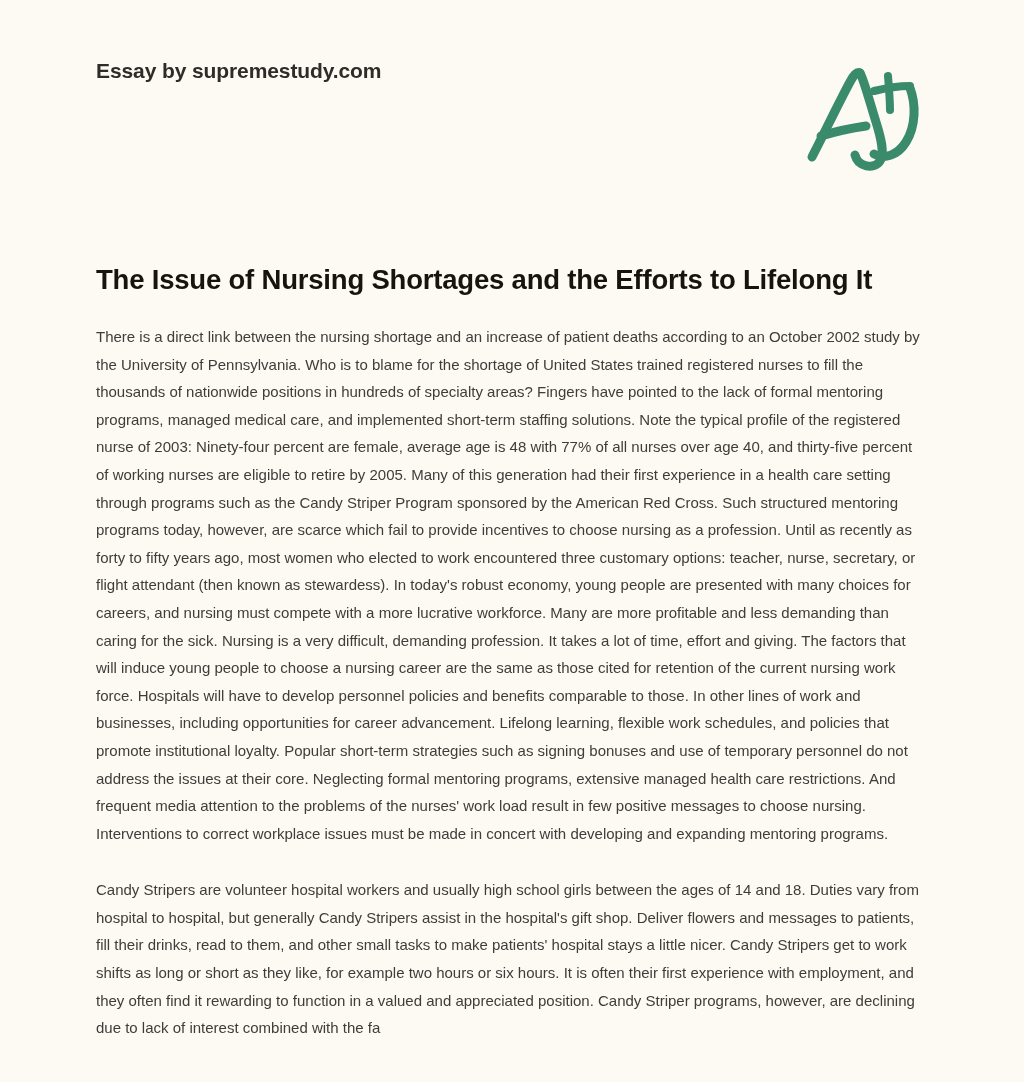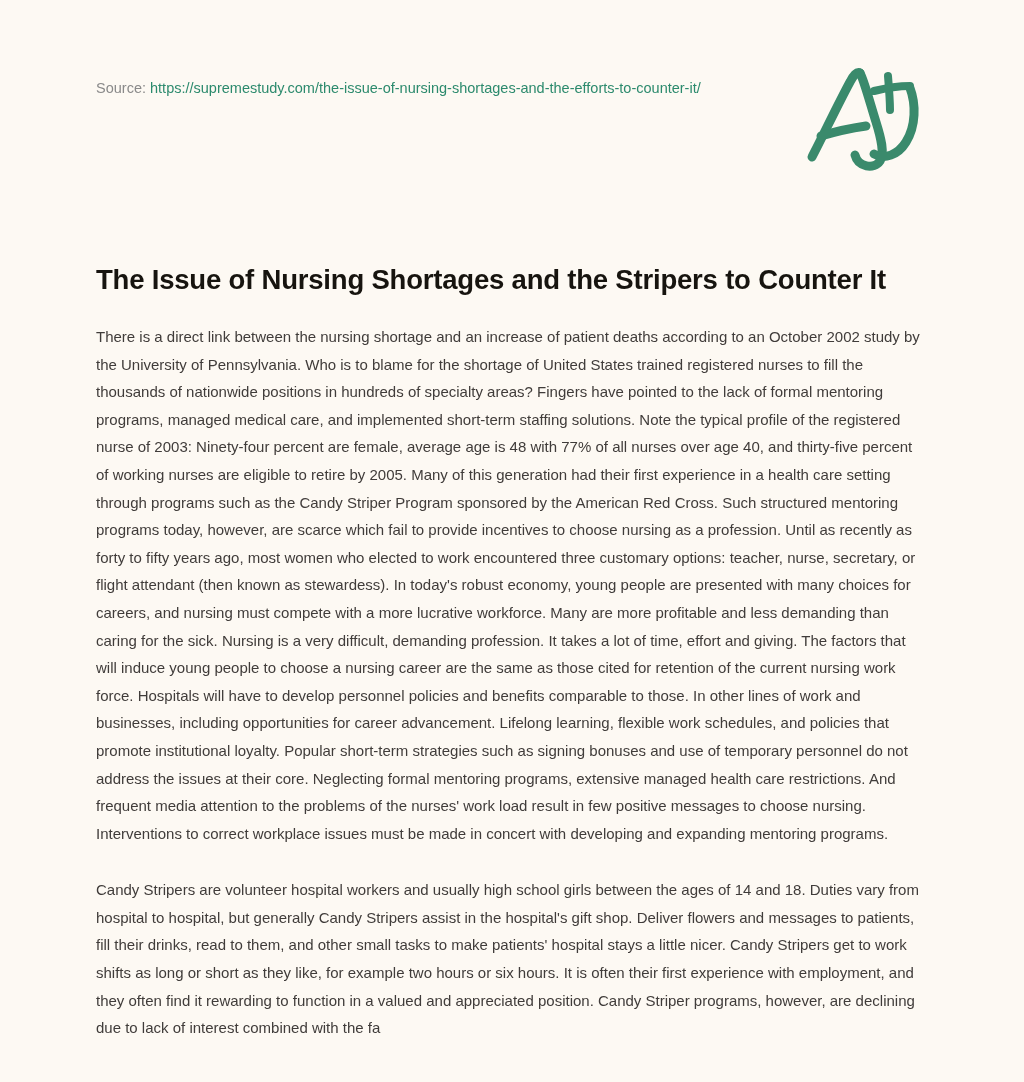--- a/index.html
+++ b/index.html
@@ -107,25 +107,22 @@
   }
 </style>
 </head>
 <body>
 
 <div class="page">
   <div class="content">
 
     <div class="header">
 
+      <div class="byline">Essay by supremestudy.com</div>
 
-      <div class="source-line">
-        <span class="source-label">Source:</span>
-        <a class="source-url" href="#">https://supremestudy.com/the-issue-of-nursing-shortages-and-the-efforts-to-counter-it/</a>
-      </div>
 
       <div class="logo">
         <svg viewBox="0 0 128 120" xmlns="http://www.w3.org/2000/svg">
           <g fill="none" stroke="#3a8a6c" stroke-linecap="round" stroke-linejoin="round">
 
             <path d="M12 99 C 22 80, 38 46, 50 24 C 53 18, 57 13, 60 15" stroke-width="9"></path>
 
             <path d="M60 15 C 64 22, 70 45, 76 64 C 81 80, 85 95, 80 103
                      C 74 112, 58 109, 55 97" stroke-width="9"></path>
 
@@ -134,21 +131,21 @@
             <path d="M88 18 C 89 30, 90 42, 90 52" stroke-width="8"></path>
 
             <path d="M74 33 C 86 30, 100 28, 110 28" stroke-width="8"></path>
 
             <path d="M110 30 C 116 46, 116 68, 106 84 C 98 97, 84 102, 74 96" stroke-width="9"></path>
           </g>
         </svg>
       </div>
     </div>
 
-    <h1 class="title">The Issue of Nursing Shortages and the Stripers to Counter It</h1>
+    <h1 class="title">The Issue of Nursing Shortages and the Efforts to Lifelong It</h1>
 
     <div class="article">
       <p>There is a direct link between the nursing shortage and an increase of patient deaths according to an October 2002 study by the University of Pennsylvania. Who is to blame for the shortage of United States trained registered nurses to fill the thousands of nationwide positions in hundreds of specialty areas? Fingers have pointed to the lack of formal mentoring programs, managed medical care, and implemented short-term staffing solutions. Note the typical profile of the registered nurse of 2003: Ninety-four percent are female, average age is 48 with 77% of all nurses over age 40, and thirty-five percent of working nurses are eligible to retire by 2005. Many of this generation had their first experience in a health care setting through programs such as the Candy Striper Program sponsored by the American Red Cross. Such structured mentoring programs today, however, are scarce which fail to provide incentives to choose nursing as a profession. Until as recently as forty to fifty years ago, most women who elected to work encountered three customary options: teacher, nurse, secretary, or flight attendant (then known as stewardess). In today's robust economy, young people are presented with many choices for careers, and nursing must compete with a more lucrative workforce. Many are more profitable and less demanding than caring for the sick. Nursing is a very difficult, demanding profession. It takes a lot of time, effort and giving. The factors that will induce young people to choose a nursing career are the same as those cited for retention of the current nursing work force. Hospitals will have to develop personnel policies and benefits comparable to those. In other lines of work and businesses, including opportunities for career advancement. Lifelong learning, flexible work schedules, and policies that promote institutional loyalty. Popular short-term strategies such as signing bonuses and use of temporary personnel do not address the issues at their core. Neglecting formal mentoring programs, extensive managed health care restrictions. And frequent media attention to the problems of the nurses' work load result in few positive messages to choose nursing. Interventions to correct workplace issues must be made in concert with developing and expanding mentoring programs.</p>
       <p>Candy Stripers are volunteer hospital workers and usually high school girls between the ages of 14 and 18. Duties vary from hospital to hospital, but generally Candy Stripers assist in the hospital's gift shop. Deliver flowers and messages to patients, fill their drinks, read to them, and other small tasks to make patients' hospital stays a little nicer. Candy Stripers get to work shifts as long or short as they like, for example two hours or six hours. It is often their first experience with employment, and they often find it rewarding to function in a valued and appreciated position. Candy Striper programs, however, are declining due to lack of interest combined with the fa</p>
     </div>
 
   </div>
 </div>
 
 </body></html>

